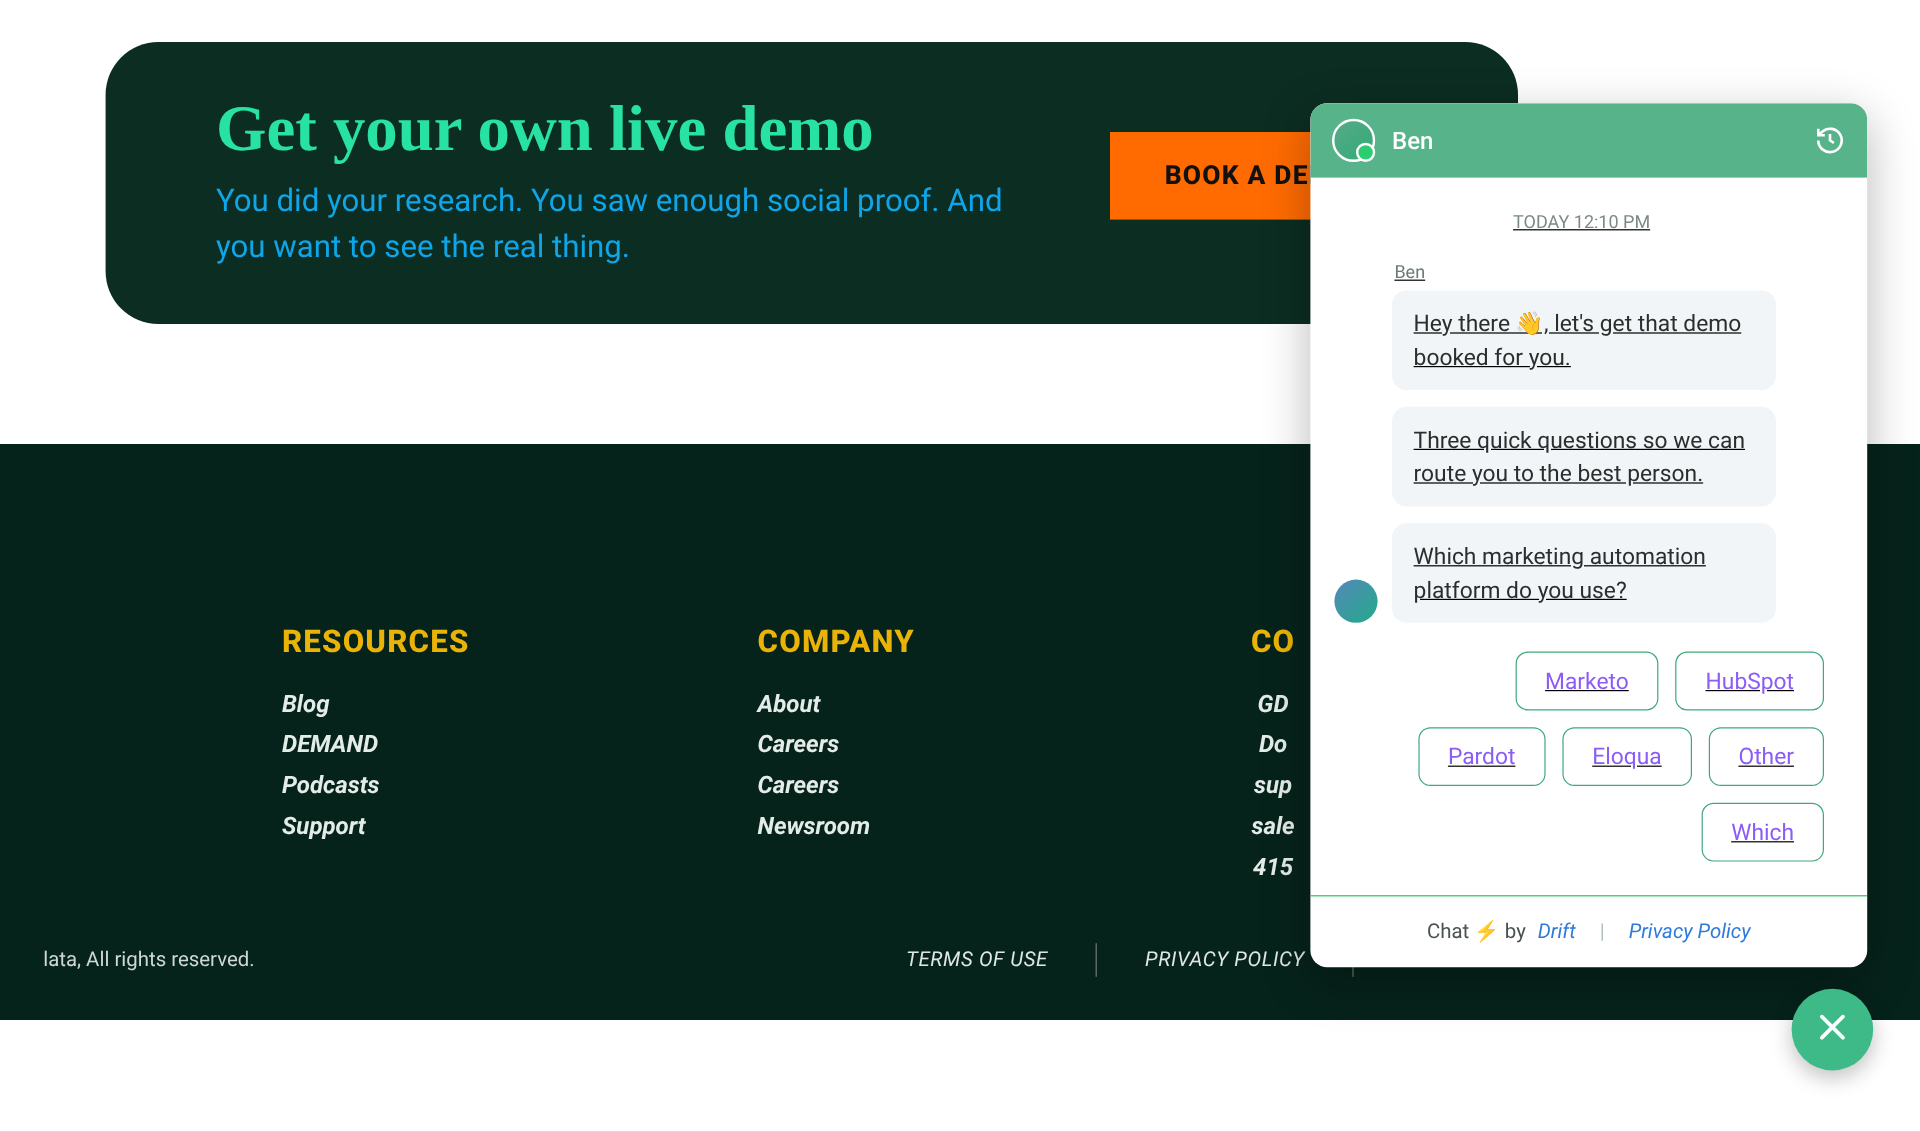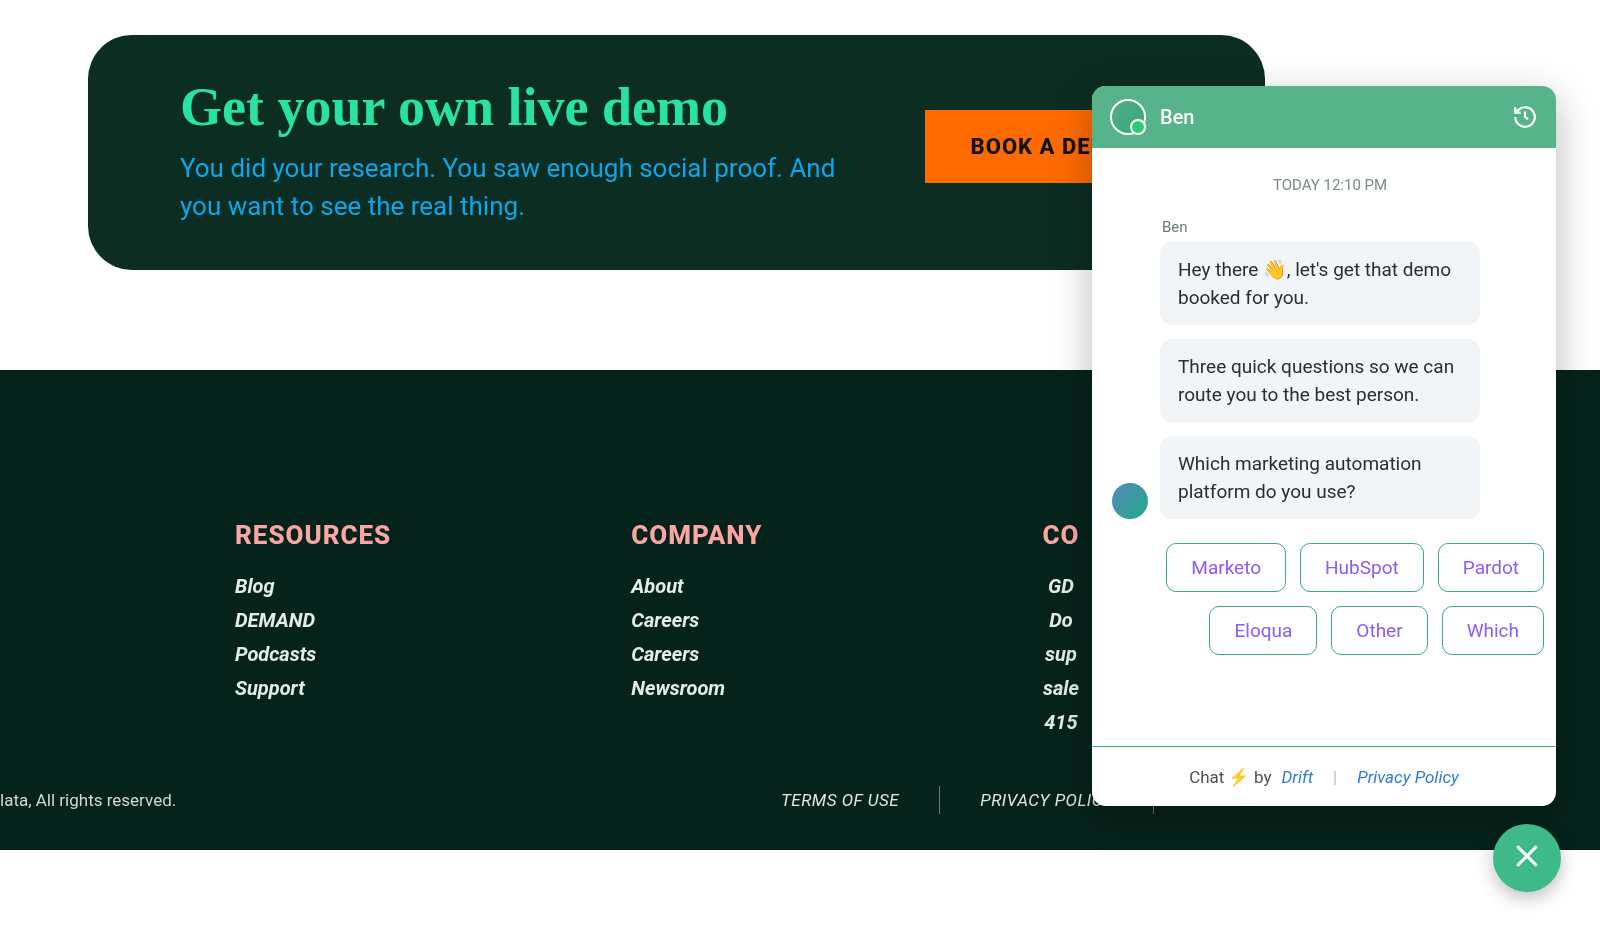--- a/index.html
+++ b/index.html
@@ -60,21 +60,21 @@
   .cols {
     position:absolute;
     left:235px; top:150px;
     display:flex;
     gap:260px;
   }
   .col-title {
     font-size:26px;
     font-weight:800;
     letter-spacing:1px;
-    color:#fca5a5;
+    color:#eab308;
     margin-bottom:24px;
   }
   .col a, .col span.linkish {
     display:block;
     font-size:20px;
     font-weight:700;
     color:#e4ece8;
     text-decoration:none;
     margin-bottom:10px;
     cursor:pointer;
@@ -82,24 +82,24 @@
 
   .legal-bar {
     position:absolute;
     left:0; top:430px;
     width:1600px;
     display:flex;
     align-items:center;
     color:#cfd8d4;
     font-size:17px;
   }
-  .legal-left { position:absolute; left:0; }
+  .legal-left { position:absolute; left:0;padding-left:36px; }
   .legal-right {
     position:absolute;
-    left:781px;
+    left:755px;
     display:flex;
     align-items:center;
     gap:40px;
     color:#dfe6e3;
     font-size:17px;
     letter-spacing:0.5px;
   }
   .vline {
     width:1px; height:28px; background:#6d7a75;
   }
@@ -137,22 +137,23 @@
     right:-2px; bottom:-2px;
     width:12px; height:12px; border-radius:50%;
     background:#2ecc71;
     border:2px solid #fff;
   }
   .chat-name { font-size:20px; font-weight:500; flex:1; }
   .history-icon { width:26px; height:26px; color:#fff; cursor:pointer; }
 
   .chat-body {
     flex:1;
-    padding:18px 8px 10px 20px;
+    padding:18px 32px 10px 20px;
     overflow:hidden;
+    text-decoration:underline;
   }
   .timestamp {
     text-align:center;
     font-size:15px;
     color:#7a8a84;
     margin:10px 0 24px 0;
   }
   .sender-label {
     font-size:15px;
     color:#6a7a75;

